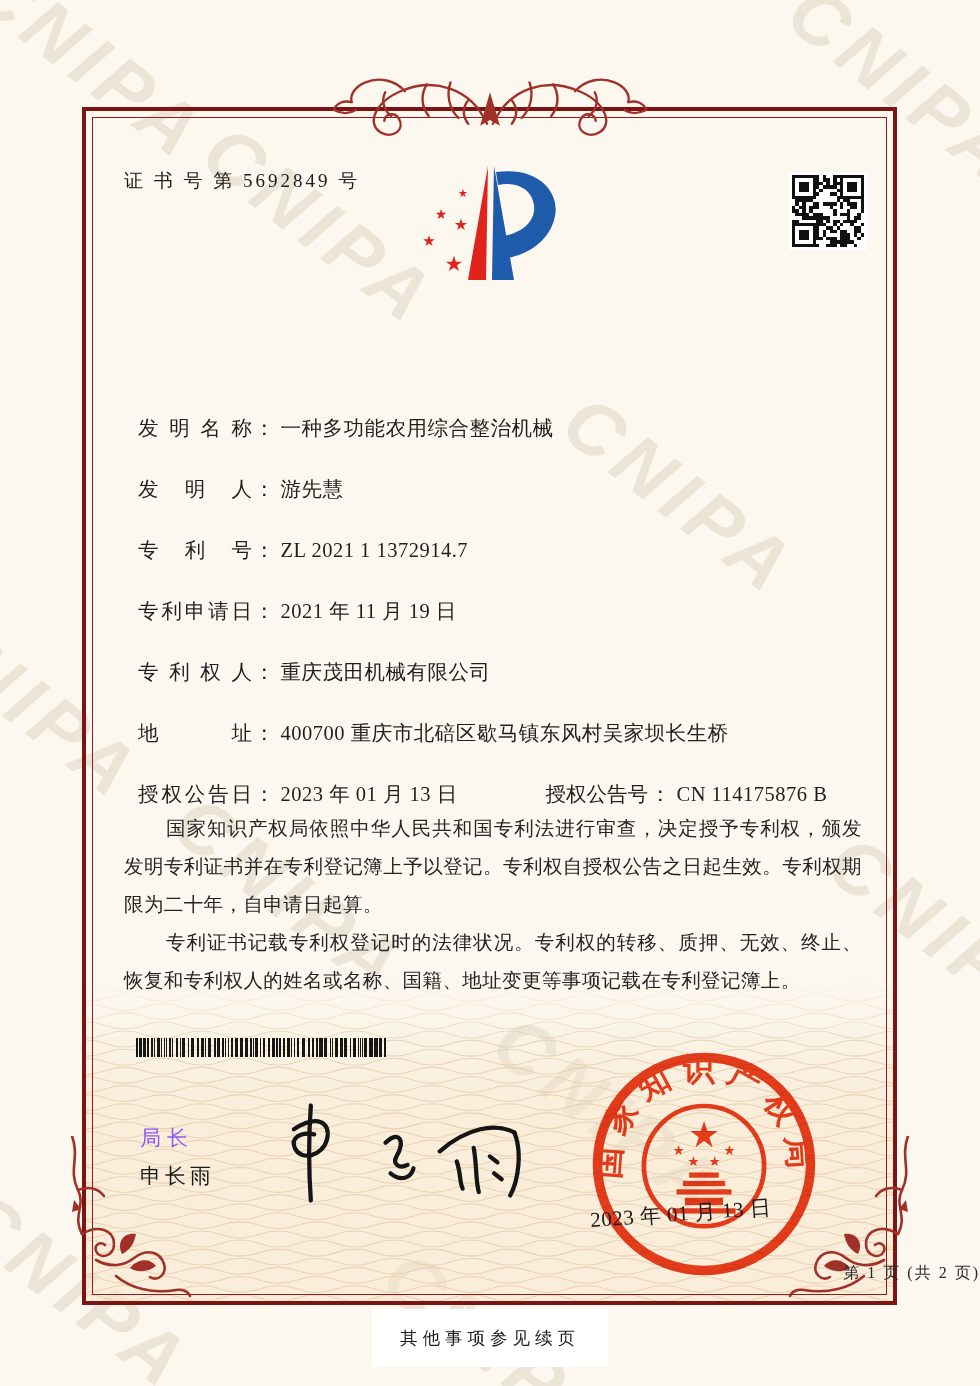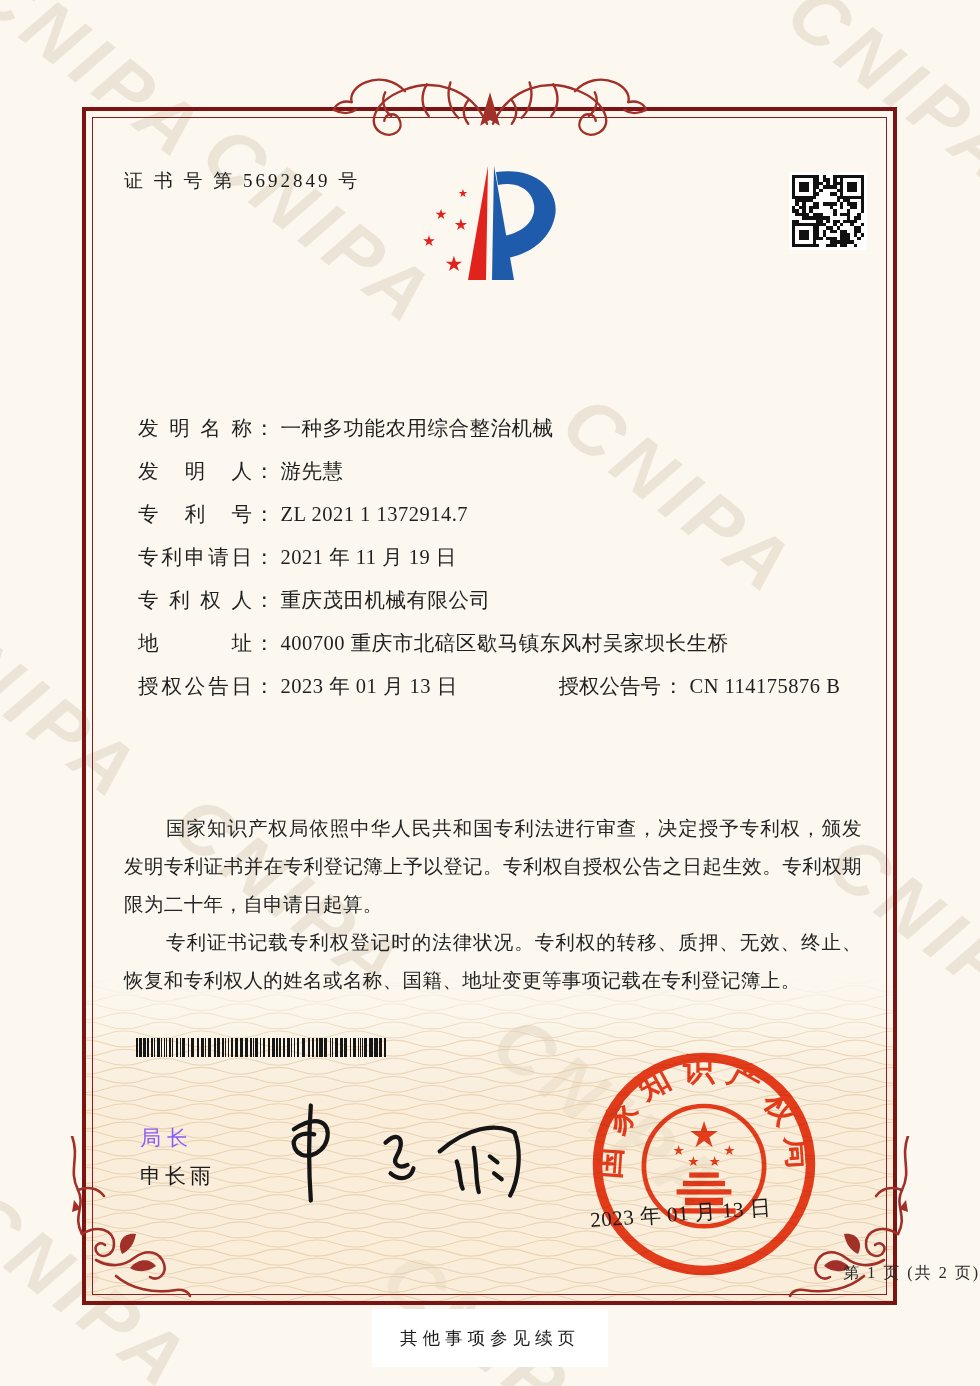--- a/index.html
+++ b/index.html
@@ -40,27 +40,27 @@
   .qr{position:absolute;left:789px;top:172px;width:72px;height:72px;z-index:5;
     background:#fff;padding:3px;display:grid;grid-template-columns:repeat(21,1fr);
     grid-template-rows:repeat(21,1fr);}
   .qr i{display:block;}
   .qr i.b{background:#111;}
   .title{position:absolute;left:0;right:0;top:293px;z-index:5;text-align:center;
     font-size:43px;font-weight:bold;color:#101010;
     letter-spacing:.52em;text-indent:.52em;}
   
   .fields{position:absolute;left:138px;top:414px;z-index:5;display:flex;
-    flex-direction:column;gap:15px;font-size:20.5px;color:#1f1f1f;}
+    flex-direction:column;gap:33px;font-size:20.5px;color:#1f1f1f;}
   .frow{display:flex;white-space:nowrap;align-items:baseline;}
   .flabel{display:inline-block;width:114px;text-align:justify;text-align-last:justify;}
   .colon{margin:0 6px 0 2px;}
   .fvalue{letter-spacing:.5px;}
   .grant-date{min-width:238px;}
-  .grant-gap{margin-left:40px;}
+  .grant-gap{margin-left:27px;}
   
   .paras{position:absolute;left:124px;right:118px;top:810px;z-index:5;
     font-size:19.5px;line-height:38px;text-align:justify;color:#242424;}
   .paras p{margin:0;text-indent:2.15em;letter-spacing:.4px;}
   
   .barcode{position:absolute;left:136px;top:1038px;z-index:5;width:258px;height:19px;}
   .sig-title{position:absolute;left:140px;top:1124px;z-index:5;font-size:21px;
     letter-spacing:6px;font-family:"Liberation Sans","DejaVu Sans",sans-serif;color:#8b5cf6;}
   .sig-name{position:absolute;left:140px;top:1162px;z-index:5;font-size:21px;
     letter-spacing:4px;font-family:"Liberation Sans","DejaVu Sans",sans-serif;color:#1b1b1b;}

